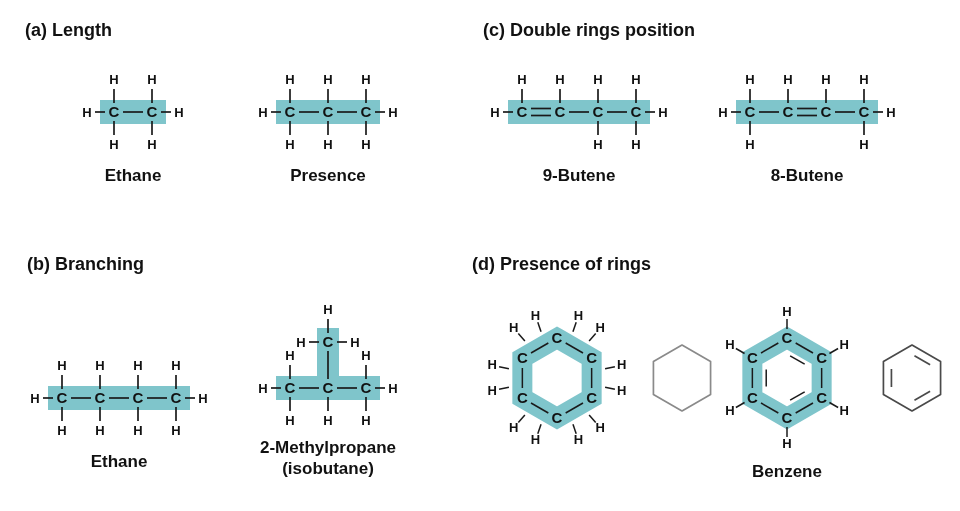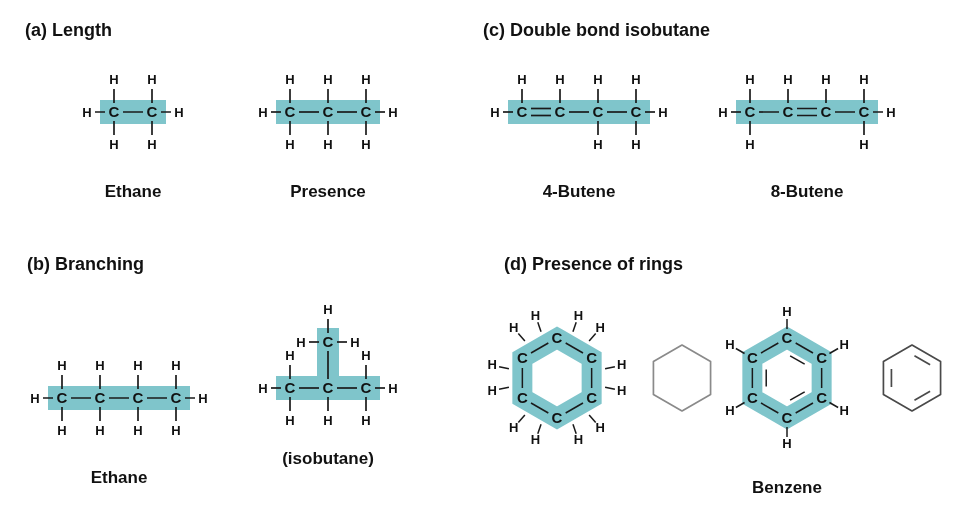--- a/index.html
+++ b/index.html
@@ -1,21 +1,21 @@
 <!DOCTYPE html>
 <html><head>
 <meta charset="utf-8">
 <style>
   * { margin:0; padding:0; box-sizing:border-box; }
   body { background:#ffffff; font-family:"Liberation Sans", sans-serif; }
-  .page { position:relative; width:960px; height:511px; background:#ffffff; overflow:hidden;border-radius:6px; }
+  .page { position:relative; width:960px; height:511px; background:#ffffff; overflow:hidden; }
   .panel-title { position:absolute; font-size:18px; font-weight:bold; color:#111111; white-space:nowrap; }
   .mol { position:absolute; display:flex; flex-direction:column; align-items:center; }
-  .mol-label { font-size:17px; font-weight:bold; color:#111111; margin-top:21px; white-space:nowrap; text-align:center; line-height:1.25; }
-  .mol-sublabel { font-size:17px; font-weight:bold; color:#111111; white-space:nowrap; text-align:center; line-height:1.25;margin-top:16px; }
+  .mol-label { font-size:17px; font-weight:bold; color:#111111; margin-top:5px; white-space:nowrap; text-align:center; line-height:1.25; }
+  .mol-sublabel { font-size:17px; font-weight:bold; color:#111111; white-space:nowrap; text-align:center; line-height:1.25; }
   .ringrow { display:flex; align-items:center; gap:10px; }
   .ringlabel { align-self:flex-start; width:150px; }
   text.ac { font:bold 15px "Liberation Sans", sans-serif; fill:#111111; }
   text.ah { font:bold 13px "Liberation Sans", sans-serif; fill:#111111; }
 </style>
 </head>
 <body>
 
 <div class="page">
 
@@ -64,21 +64,21 @@
         <text x="110" y="85" text-anchor="middle" class="ah">H</text>
         <line x1="110" y1="57" x2="110" y2="71" stroke="#1a1a1a" stroke-width="1.7"></line>
         <text x="137" y="53" text-anchor="middle" class="ah">H</text>
         <line x1="119" y1="48" x2="129" y2="48" stroke="#1a1a1a" stroke-width="1.7"></line>
         <line x1="43" y1="48" x2="63" y2="48" stroke="#1a1a1a" stroke-width="1.7"></line>
         <line x1="81" y1="48" x2="101" y2="48" stroke="#1a1a1a" stroke-width="1.7"></line>
       </svg>
     <div class="mol-label">Presence</div>
   </div>
 
-  <div class="panel-title" style="left:483px; top:20px;">(c) Double bond isobutane</div>
+  <div class="panel-title" style="left:483px; top:20px;">(c) Double rings position</div>
 
   <div class="mol" style="left:488px; top:64px;">
     <svg class="structure" width="182" height="96" viewBox="0 0 182 96">
         <rect x="20" y="36" width="142" height="24" fill="#7fc5cb"></rect>
         <text x="34" y="53" text-anchor="middle" class="ac">C</text>
         <text x="34" y="20" text-anchor="middle" class="ah">H</text>
         <line x1="34" y1="25" x2="34" y2="39" stroke="#1a1a1a" stroke-width="1.7"></line>
         <text x="7" y="53" text-anchor="middle" class="ah">H</text>
         <line x1="15" y1="48" x2="25" y2="48" stroke="#1a1a1a" stroke-width="1.7"></line>
         <text x="72" y="53" text-anchor="middle" class="ac">C</text>
@@ -94,21 +94,21 @@
         <line x1="148" y1="25" x2="148" y2="39" stroke="#1a1a1a" stroke-width="1.7"></line>
         <text x="148" y="85" text-anchor="middle" class="ah">H</text>
         <line x1="148" y1="57" x2="148" y2="71" stroke="#1a1a1a" stroke-width="1.7"></line>
         <text x="175" y="53" text-anchor="middle" class="ah">H</text>
         <line x1="157" y1="48" x2="167" y2="48" stroke="#1a1a1a" stroke-width="1.7"></line>
         <line x1="43" y1="44.5" x2="63" y2="44.5" stroke="#1a1a1a" stroke-width="1.7"></line>
         <line x1="43" y1="51.5" x2="63" y2="51.5" stroke="#1a1a1a" stroke-width="1.7"></line>
         <line x1="81" y1="48" x2="101" y2="48" stroke="#1a1a1a" stroke-width="1.7"></line>
         <line x1="119" y1="48" x2="139" y2="48" stroke="#1a1a1a" stroke-width="1.7"></line>
       </svg>
-    <div class="mol-label">4-Butene</div>
+    <div class="mol-label">9-Butene</div>
   </div>
 
   <div class="mol" style="left:716px; top:64px;">
     <svg class="structure" width="182" height="96" viewBox="0 0 182 96">
         <rect x="20" y="36" width="142" height="24" fill="#7fc5cb"></rect>
         <text x="34" y="53" text-anchor="middle" class="ac">C</text>
         <text x="34" y="20" text-anchor="middle" class="ah">H</text>
         <line x1="34" y1="25" x2="34" y2="39" stroke="#1a1a1a" stroke-width="1.7"></line>
         <text x="34" y="85" text-anchor="middle" class="ah">H</text>
         <line x1="34" y1="57" x2="34" y2="71" stroke="#1a1a1a" stroke-width="1.7"></line>
@@ -196,24 +196,25 @@
         <text x="110" y="97" text-anchor="middle" class="ac">C</text>
         <text x="110" y="64" text-anchor="middle" class="ah">H</text>
         <line x1="110" y1="69" x2="110" y2="83" stroke="#1a1a1a" stroke-width="1.7"></line>
         <text x="110" y="129" text-anchor="middle" class="ah">H</text>
         <line x1="110" y1="101" x2="110" y2="115" stroke="#1a1a1a" stroke-width="1.7"></line>
         <text x="137" y="97" text-anchor="middle" class="ah">H</text>
         <line x1="119" y1="92" x2="129" y2="92" stroke="#1a1a1a" stroke-width="1.7"></line>
         <line x1="43" y1="92" x2="63" y2="92" stroke="#1a1a1a" stroke-width="1.7"></line>
         <line x1="81" y1="92" x2="101" y2="92" stroke="#1a1a1a" stroke-width="1.7"></line>
       </svg>
+    <div class="mol-label">2-Methylpropane</div>
     <div class="mol-sublabel">(isobutane)</div>
   </div>
 
-  <div class="panel-title" style="left:504px; top:254px;">(d) Presence of rings</div>
+  <div class="panel-title" style="left:472px; top:254px;">(d) Presence of rings</div>
 
   <div class="mol" style="left:482px; top:300px;">
     <div class="ringrow">
       <svg class="structure" width="150" height="156" viewBox="0 0 150 156">
           <polygon points="75,38 109.64101615137756,58 109.64101615137756,98 75,118 40.35898384862245,98 40.35898384862245,58" fill="none" stroke="#7fc5cb" stroke-width="20"></polygon>
           <line x1="83.6602540378444" y1="43" x2="100.98076211353316" y2="53" stroke="#1a1a1a" stroke-width="1.5"></line>
           <line x1="109.64101615137756" y1="68" x2="109.64101615137756" y2="88" stroke="#1a1a1a" stroke-width="1.5"></line>
           <line x1="100.98076211353316" y1="103" x2="83.6602540378444" y2="113" stroke="#1a1a1a" stroke-width="1.5"></line>
           <line x1="66.33974596215562" y1="113" x2="49.01923788646684" y2="103" stroke="#1a1a1a" stroke-width="1.5"></line>
           <line x1="40.35898384862245" y1="88" x2="40.35898384862245" y2="68" stroke="#1a1a1a" stroke-width="1.5"></line>

